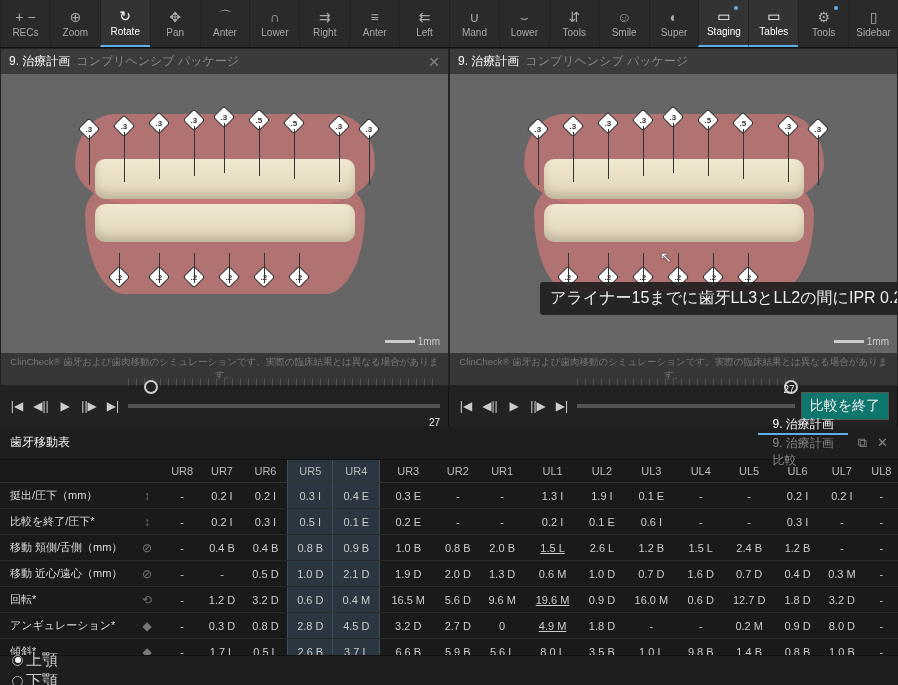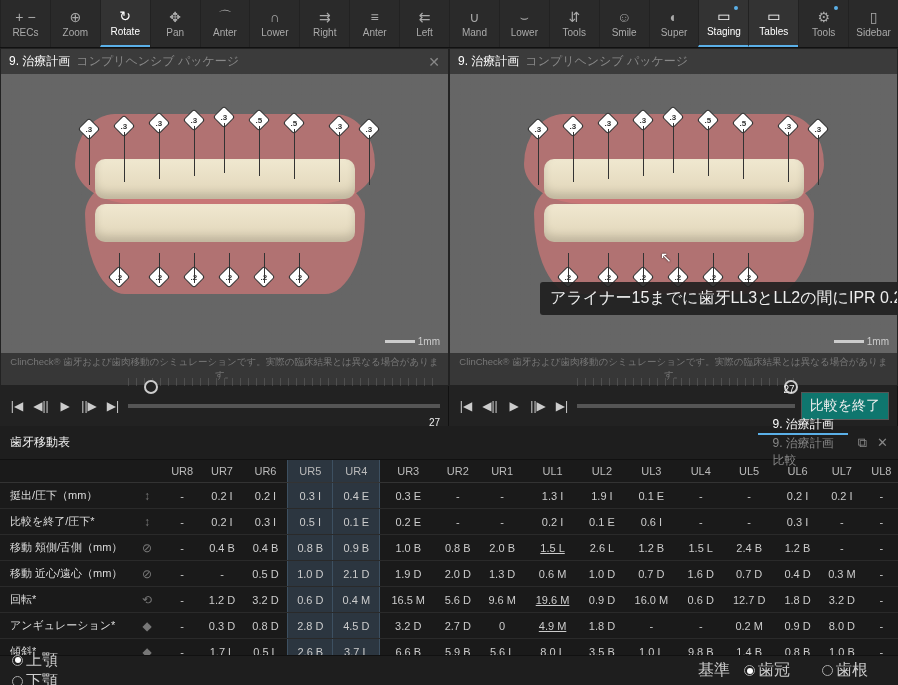--- a/index.html
+++ b/index.html
@@ -533,26 +533,13 @@
   <span id="footer-left-radios">
       <span class="radio checked">
         <span class="circ"></span>
         <span>上顎</span>
       </span>
       <span class="radio">
         <span class="circ"></span>
         <span>下顎</span>
       </span>
     </span>
-  <div class="footer-right">
-    <span>基準</span>
-    <span id="footer-right-radios" style="display:flex; gap:14px;">
-        <span class="radio checked">
-          <span class="circ"></span>
-          <span>歯冠</span>
-        </span>
-        <span class="radio">
-          <span class="circ"></span>
-          <span>歯根</span>
-        </span>
-      </span>
-  </div>
 </div>
 
 </body></html>

